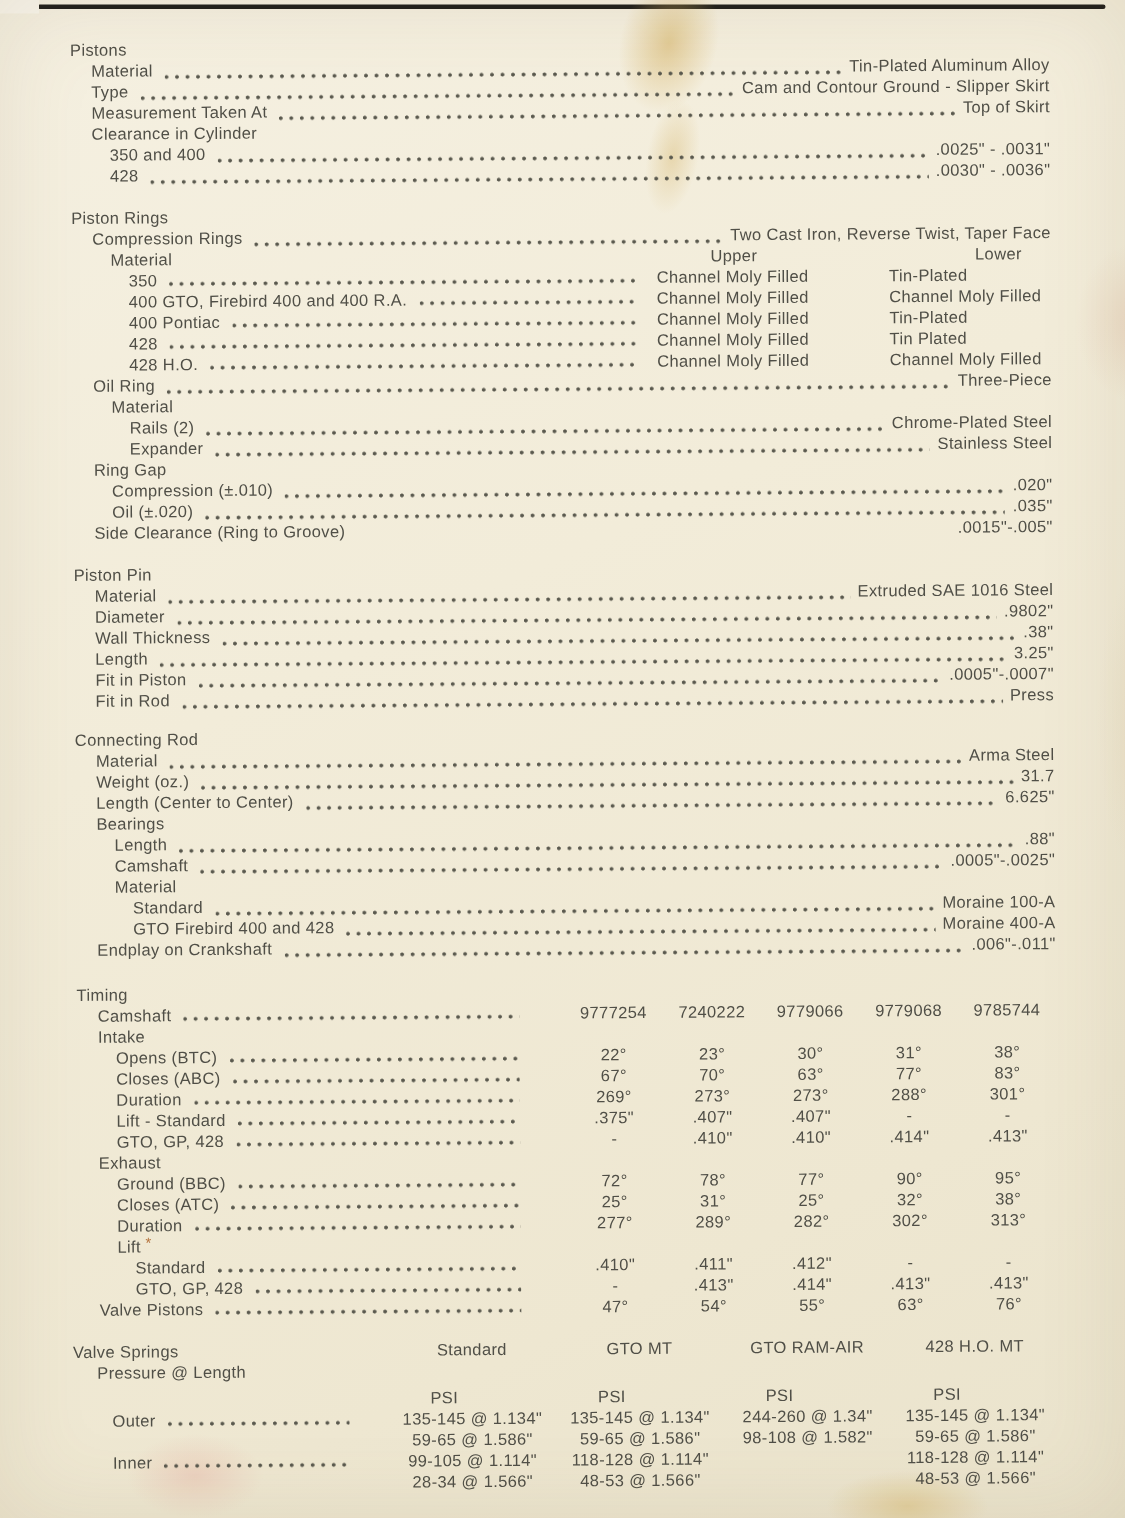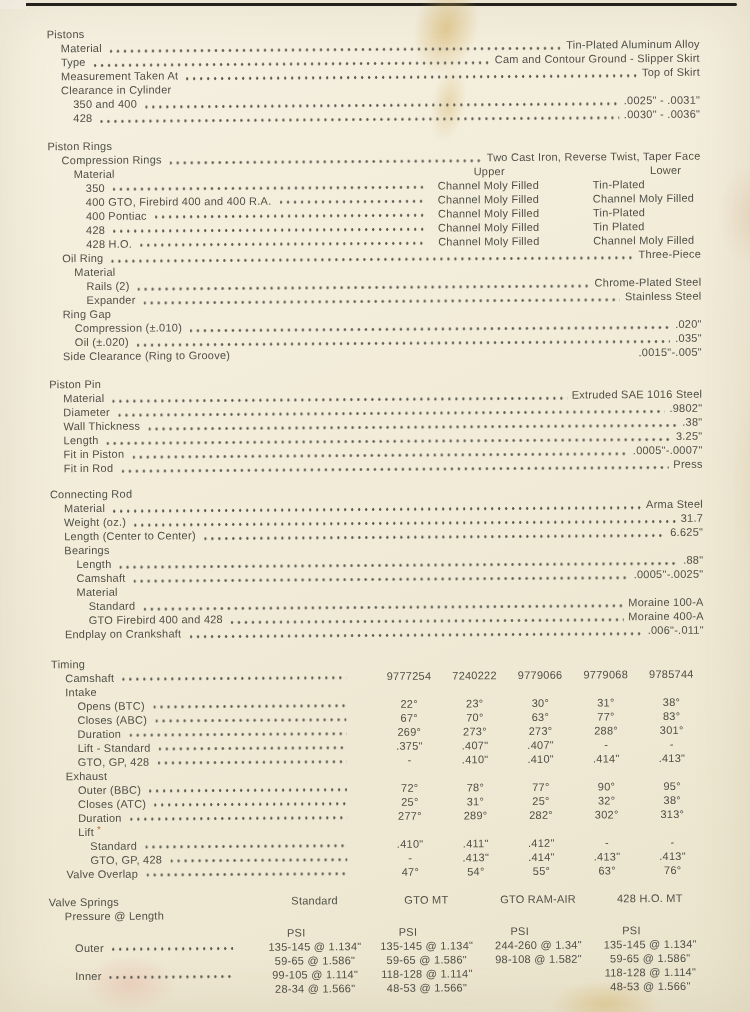--- a/index.html
+++ b/index.html
@@ -383,21 +383,21 @@
             <span class="tc">.410"</span>
             <span class="tc">.414"</span>
             <span class="tc">.413"</span>
           </span>
         </div>
       <div class="r">
           <span class="lb i1">Exhaust</span>
         </div>
       <div class="r">
           <span class="tlab">
-            <span class="lb i2">Outer (BBC)</span>
+            <span class="lb i2">Ground (BBC)</span>
             <span class="dt"></span>
           </span>
           <span class="tcells">
             <span class="tc">72°</span>
             <span class="tc">78°</span>
             <span class="tc">77°</span>
             <span class="tc">90°</span>
             <span class="tc">95°</span>
           </span>
         </div>
@@ -451,21 +451,21 @@
           <span class="tcells">
             <span class="tc">-</span>
             <span class="tc">.413"</span>
             <span class="tc">.414"</span>
             <span class="tc">.413"</span>
             <span class="tc">.413"</span>
           </span>
         </div>
       <div class="r">
           <span class="tlab">
-            <span class="lb i1">Valve Overlap</span>
+            <span class="lb i1">Valve Pistons</span>
             <span class="dt"></span>
           </span>
           <span class="tcells">
             <span class="tc">47°</span>
             <span class="tc">54°</span>
             <span class="tc">55°</span>
             <span class="tc">63°</span>
             <span class="tc">76°</span>
           </span>
         </div>

